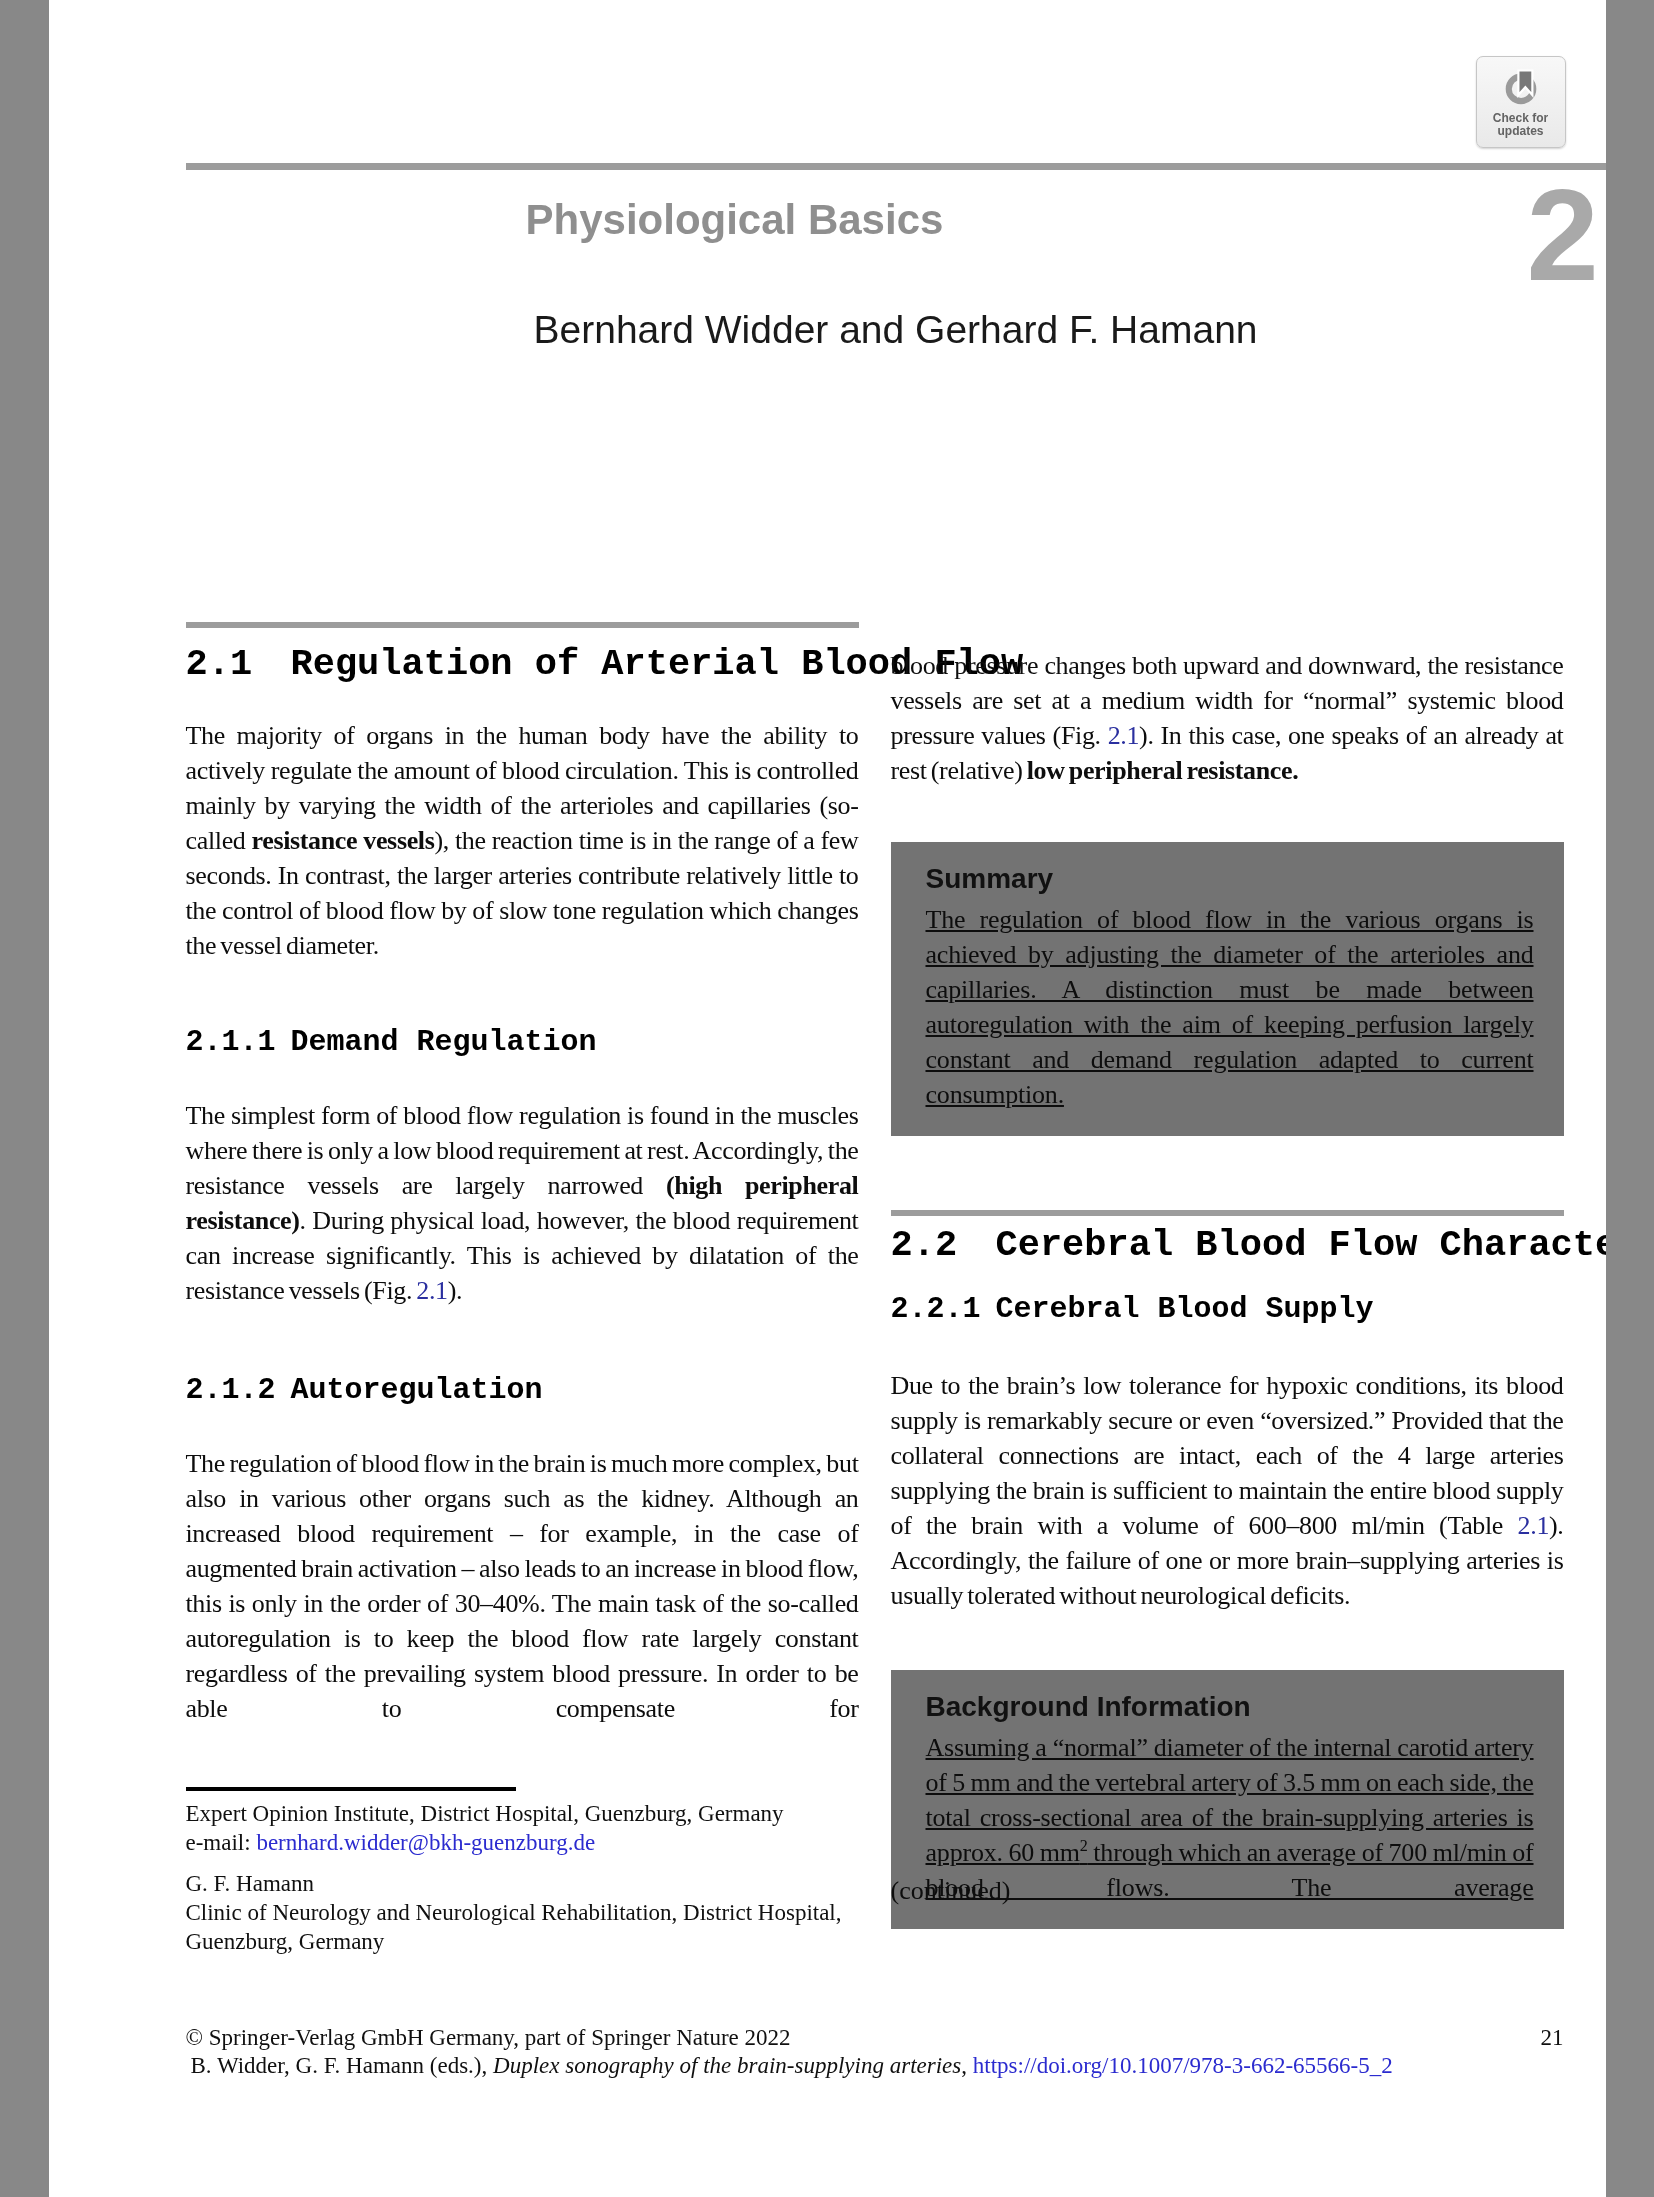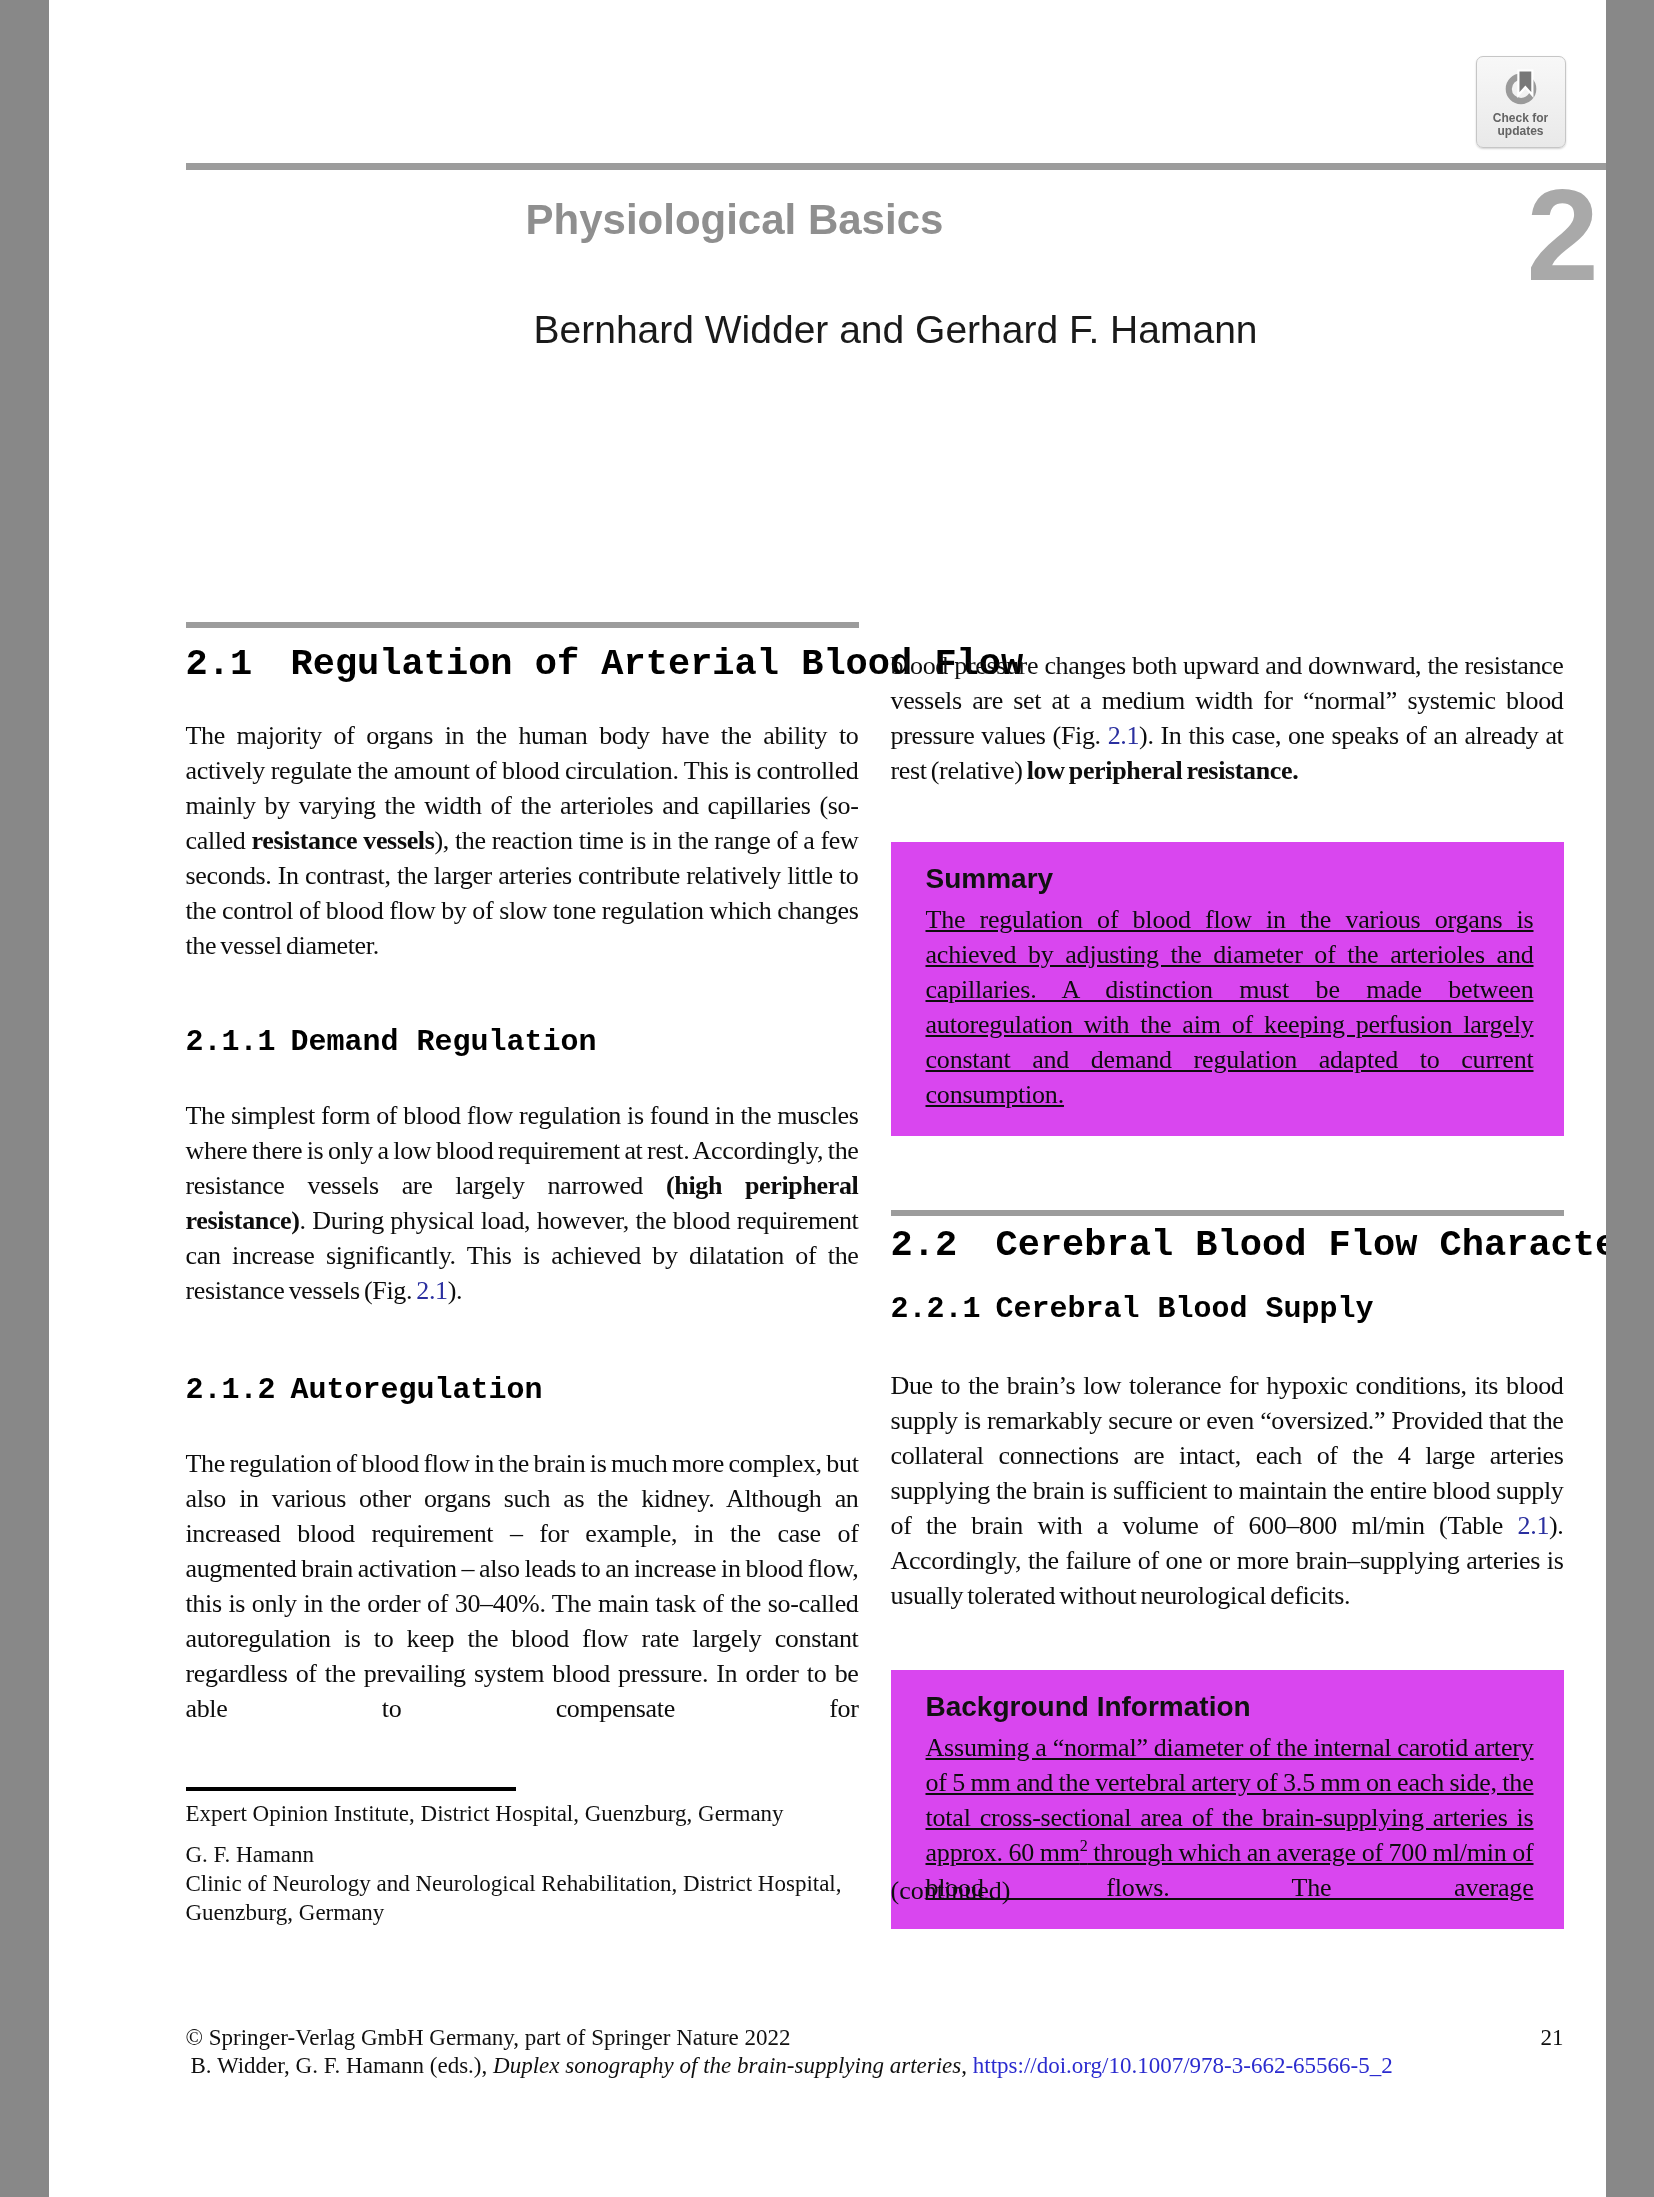--- a/index.html
+++ b/index.html
@@ -46,21 +46,21 @@
     font:26px/35px "Liberation Serif", serif; color:#0d0d0d;
     text-align:justify; letter-spacing:-0.35px; word-spacing:-2px; }
   .body-p.justify-last { text-align-last:justify; }
   .b { font-weight:bold; }
   .i { font-style:italic; }
   .link { color:#2a2f9f; cursor:pointer; }
   .link.url { color:#2b2bcf; }
   sup { font-size:0.62em; line-height:0; }
 
   
-  .graybox { position:absolute; left:842px; width:673px; background:#d946ef;
+  .graybox { position:absolute; left:842px; width:673px; background:#737373;
     padding:20px 30px 24px 35px; box-sizing:border-box; }
   .box-title { font:bold 28px/34px "Liberation Sans",sans-serif; color:#111; margin-bottom:6px; }
   .box-body { font:26px/35px "Liberation Serif",serif; color:#0d0d0d; text-align:justify;
     letter-spacing:-0.2px; word-spacing:-1px;text-decoration:underline; }
   .box-body.justify-last { text-align-last:justify; }
   .continued { position:absolute; left:842px; top:1876px; width:673px; 
     font:26px/30px "Liberation Serif",serif; color:#0d0d0d; }
 
   
   .footnote { position:absolute; left:137px; top:1799px; width:673px;
@@ -106,20 +106,21 @@
   <p class="body-p" style="left:137px; top:1098px;"><span>The simplest form of blood flow regulation is found in the muscles where there is only a low blood requirement at rest. Accordingly, the resistance vessels are largely narrowed </span><span class="b">(high peripheral resistance)</span><span>. During physical load, however, the blood requirement can increase significantly. This is achieved by dilatation of the resistance vessels (Fig. </span><span class="link">2.1</span><span>).</span></p>
 
   <div class="sec-h l2" style="left:137px; top:1373px;">
     <span class="sec-num">2.1.2</span><span class="sec-title">Autoregulation</span>
   </div>
   <p class="body-p justify-last" style="left:137px; top:1446px;"><span>The regulation of blood flow in the brain is much more complex, but also in various other organs such as the kidney. Although an increased blood requirement – for example, in the case of augmented brain activation – also leads to an increase in blood flow, this is only in the order of 30–40%. The main task of the so-called autoregulation is to keep the blood flow rate largely constant regardless of the prevailing system blood pressure. In order to be able to compensate for</span></p>
 
   <div class="fn-rule"></div>
   <div class="footnote">
     <div>Expert Opinion Institute, District Hospital, Guenzburg, Germany</div>
+    <div><span>e-mail: </span><span class="link url">bernhard.widder@bkh-guenzburg.de</span></div>
     <div class="grp2">G. F. Hamann</div>
     <div>Clinic of Neurology and Neurological Rehabilitation, District Hospital,</div>
     <div>Guenzburg, Germany</div>
   </div>
 
   <p class="body-p" style="left:842px; top:648px;"><span>blood pressure changes both upward and downward, the resistance vessels are set at a medium width for “normal” systemic blood pressure values (Fig. </span><span class="link">2.1</span><span>). In this case, one speaks of an already at rest (relative) </span><span class="b">low peripheral resistance.</span></p>
 
   <div class="graybox" style="top:842px;">
     <div class="box-title">Summary</div>
     <div class="box-body"><span>The regulation of blood flow in the various organs is achieved by adjusting the diameter of the arterioles and capillaries. A distinction must be made between autoregulation with the aim of keeping perfusion largely constant and demand regulation adapted to current consumption.</span></div>

